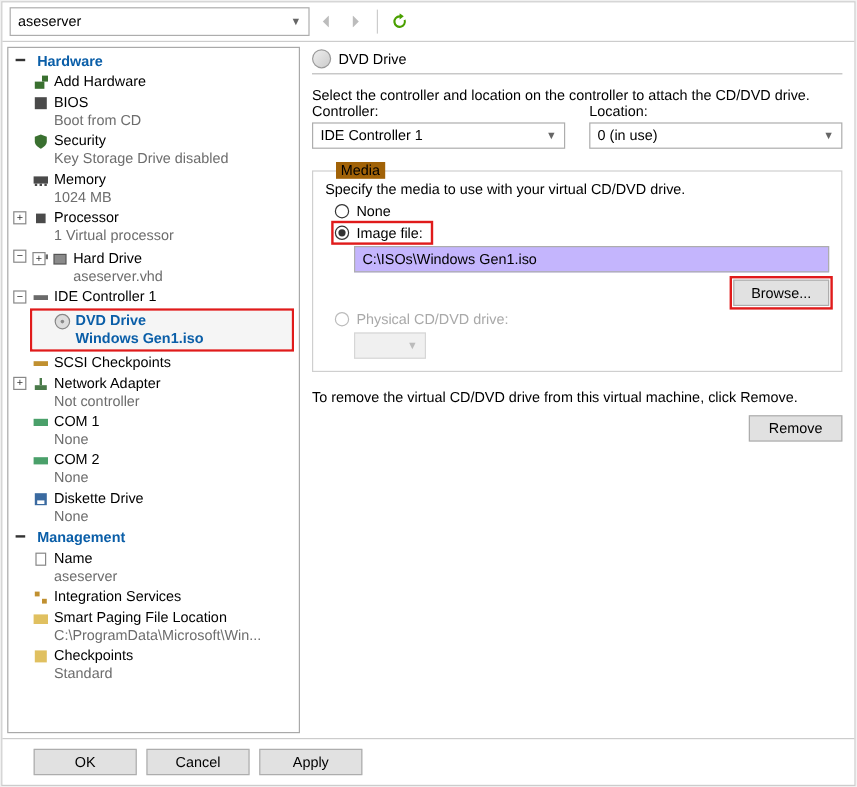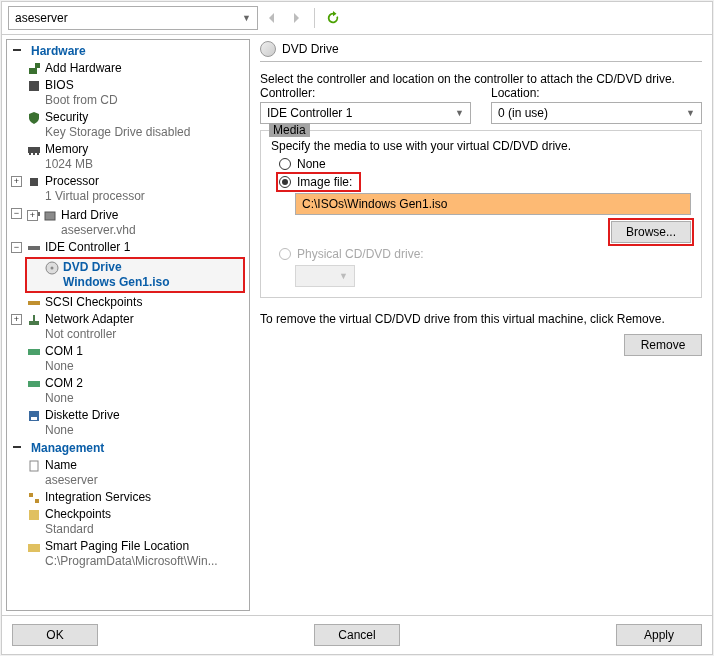--- a/index.html
+++ b/index.html
@@ -32,42 +32,42 @@
 .subnode { padding-left: 54px; }
 .subnode .icon { left: 36px; }
 .highlight-box { border: 2px solid #e01b1b; }
 .selected-item { background: #f5f5f5; }
 .selected-item .label, .selected-item .sub { color: #0a5ea8; font-weight: 600; }
 
 .details { flex: 1; padding: 6px 10px 4px 8px; display: flex; flex-direction: column; }
 .title-row { display: flex; align-items: center; gap: 6px; border-bottom: 1px solid #bbb; padding-bottom: 4px; margin-bottom: 10px; }
 .title-row .t-icon { width: 16px; height: 16px; border-radius: 50%; border: 1px solid #999; background: linear-gradient(135deg,#eee,#ccc); }
 .desc { margin-bottom: 0; }
-.row { display: flex; gap: 20px; margin-bottom: 2px; }
+.row { display: flex; gap: 20px; margin-bottom: 14px; }
 .col { flex: 1; display: flex; flex-direction: column; gap: 2px; }
 .select { border: 1px solid #adadad; background: #fff; height: 22px; display: flex; align-items: center; justify-content: space-between; padding: 0 6px; }
 .select .chev { font-size: 9px; color: #666; }
 .fieldset { border: 1px solid #cfcfcf; padding: 8px 10px 10px 10px; margin-top: 4px; position: relative; }
-.fieldset .legend { position: absolute; top: -8px; left: 8px; background: #a3a3a3; padding: 0 4px; color: #000; }
+.fieldset .legend { position: absolute; top: -8px; left: 19px; background: #a16207; padding: 0 4px; color: #000; }
 .radio-row { display: flex; align-items: center; gap: 6px; margin: 4px 0 4px 8px; }
 .radio { width: 12px; height: 12px; border: 1px solid #333; border-radius: 50%; display: inline-flex; align-items: center; justify-content: center; }
 .radio.checked::after { content: ""; width: 6px; height: 6px; background: #333; border-radius: 50%; }
 .radio.disabled { border-color: #bbb; }
 .input-row { margin: 4px 0 6px 24px; }
-.text-input { border: 1px solid #adadad; padding: 3px 6px; width: 100%; background: #fdba74; }
+.text-input { border: 1px solid #adadad; padding: 3px 6px; width: 100%; background: #c4b5fd; }
 .btn-row { display: flex; justify-content: flex-end; margin: 2px 0 4px 0; }
 .btn { border: 1px solid #adadad; background: #e1e1e1; padding: 3px 14px; min-width: 78px; text-align: center; }
 .highlight-red { outline: 2px solid #e01b1b; outline-offset: 1px; }
 .disabled-text { color: #a9a9a9; }
 .disabled-select { border: 1px solid #d6d6d6; background: #f0f0f0; width: 60px; height: 22px; display: flex; align-items: center; justify-content: flex-end; padding: 0 6px; margin-left: 24px; margin-top: 4px; }
 .disabled-select .chev { color: #bbb; font-size: 9px; }
 .remove-row { display: flex; justify-content: flex-end; margin-top: 8px; }
 .remove-text { margin-top: 14px; }
 
-.footer { border-top: 1px solid #ccc; padding: 8px 10px; display: flex; justify-content: space-between; gap: 8px; }
+.footer { border-top: 1px solid #ccc; padding: 8px 26px; display: flex; justify-content: flex-start; gap: 8px; }
 .footer .btn { min-width: 86px; }
 
 svg { display: block; }
 </style>
 </head>
 <body>
 
 <div class="window">
   <div class="top-bar">
     <div class="vm-select">
@@ -261,35 +261,35 @@
               <rect x="2" y="2" width="4" height="4" fill="#c09030"></rect>
               <rect x="8" y="8" width="4" height="4" fill="#c09030"></rect>
             </svg>
           </span>
         <div class="label">Integration Services</div>
       </div>
 
       <div class="node">
         <span class="icon">
             <svg width="14" height="14">
+              <rect x="1" y="4" width="12" height="8" fill="#e0c060"></rect>
+            </svg>
+          </span>
+        <div class="label">Smart Paging File Location</div>
+        <div class="sub">C:\ProgramData\Microsoft\Win...</div>
+      </div>
+
+      <div class="node">
+        <span class="icon">
+            <svg width="14" height="14">
               <rect x="2" y="2" width="10" height="10" fill="#e0c060"></rect>
             </svg>
           </span>
         <div class="label">Checkpoints</div>
         <div class="sub">Standard</div>
-      </div>
-
-      <div class="node">
-        <span class="icon">
-            <svg width="14" height="14">
-              <rect x="1" y="4" width="12" height="8" fill="#e0c060"></rect>
-            </svg>
-          </span>
-        <div class="label">Smart Paging File Location</div>
-        <div class="sub">C:\ProgramData\Microsoft\Win...</div>
       </div>
     </div>
 
     <div class="details">
       <div class="title-row">
         <span class="t-icon"></span>
         <span>DVD Drive</span>
         <div style="flex:1;border-bottom:1px solid transparent"></div>
       </div>
       <div class="desc">Select the controller and location on the controller to attach the CD/DVD drive.</div>

